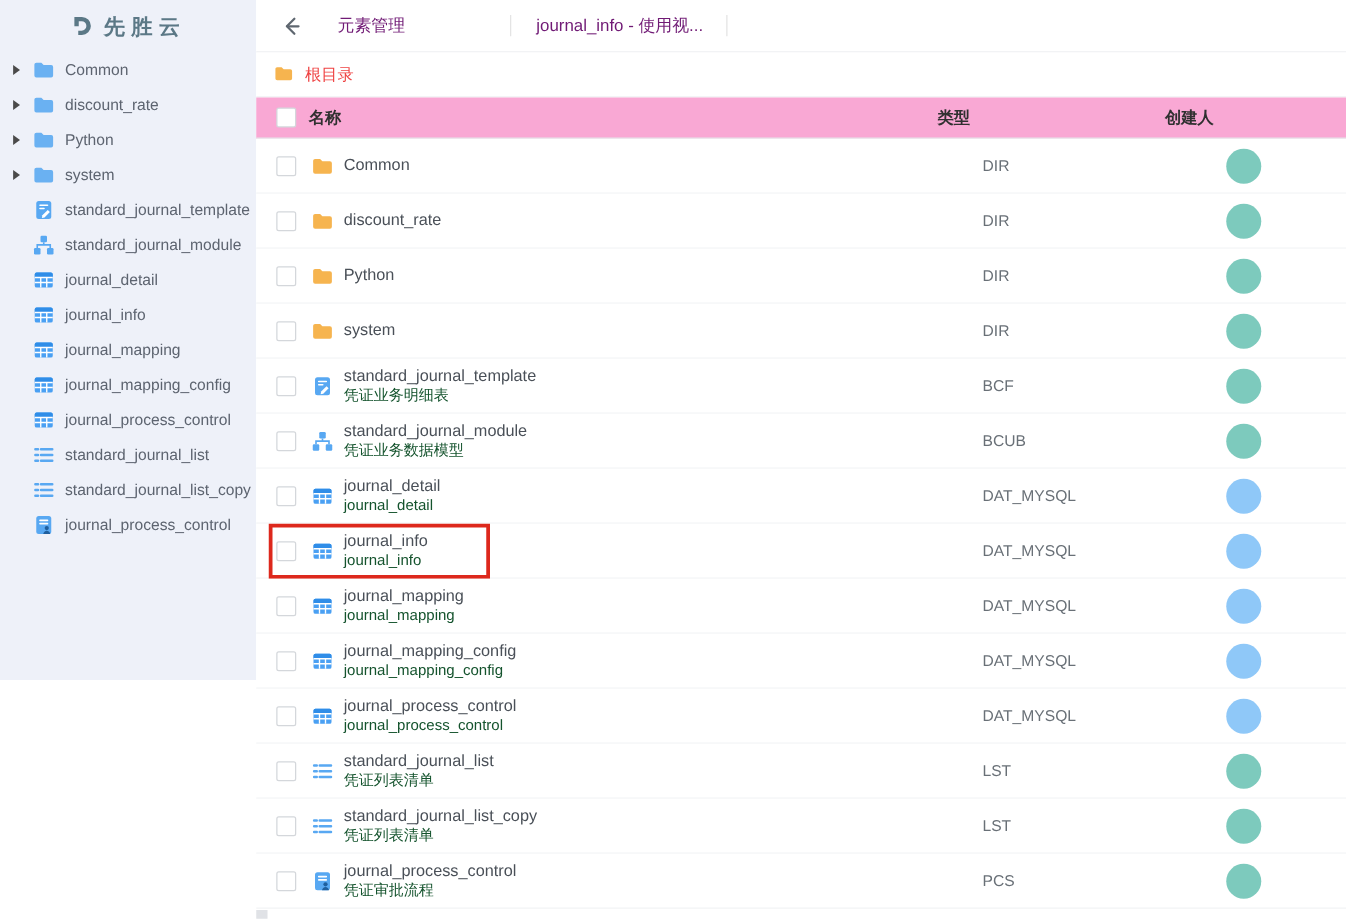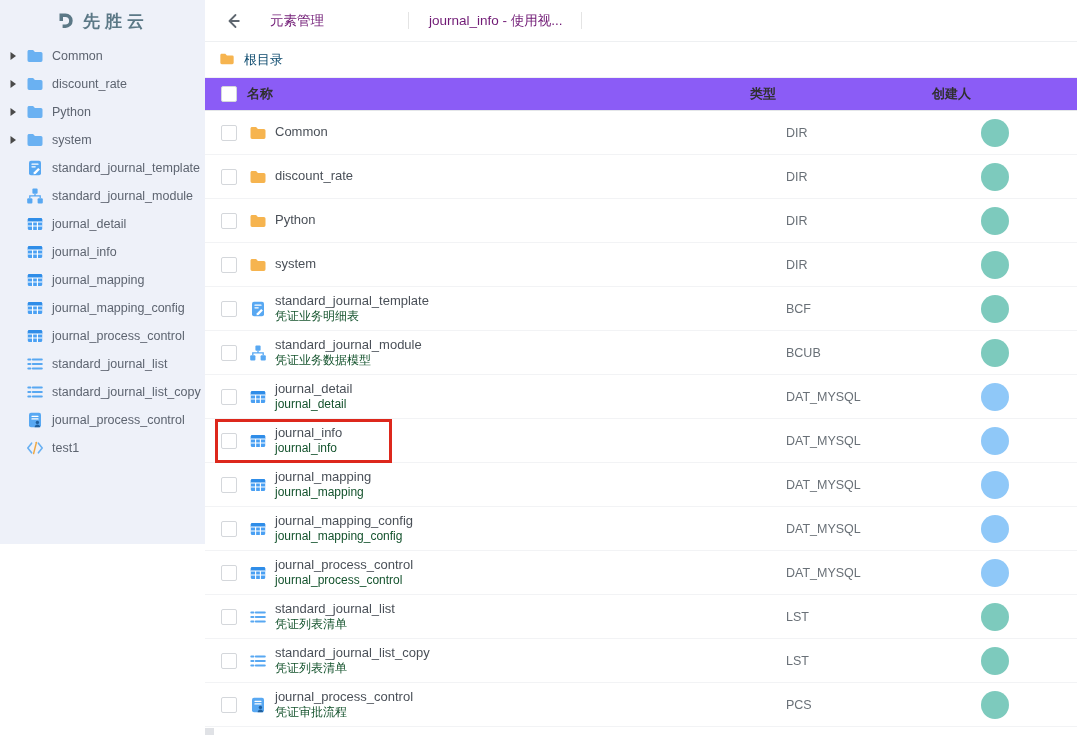--- a/index.html
+++ b/index.html
@@ -26,23 +26,23 @@
   .tab{font-size:13.5px;cursor:pointer;white-space:nowrap;}
   .tab--current{color:#701a75;margin-left:27px;}
   .tab--link{color:#701a75;margin-left:20px;}
   .vsep{width:1px;height:17px;background:#e4e4e4;flex:none;}
   .vsep.s1{margin-left:84px;}
   .vsep.s2{margin-left:18px;}
   
   .crumb{position:absolute;left:205px;top:42px;width:872px;height:36px;background:#fff;
          border-bottom:1px solid #f0f1f3;display:flex;align-items:center;padding-left:14px;box-sizing:border-box;cursor:pointer;}
   .crumb .s-icon svg{width:16px;height:16px;}
-  .crumb-label{margin-left:7px;font-size:13px;color:#0c4a6e;}
+  .crumb-label{margin-left:7px;font-size:13px;color:#ef4444;}
   
-  .thead{position:absolute;left:205px;top:78px;width:872px;height:33px;background:#8b5cf6;
+  .thead{position:absolute;left:205px;top:78px;width:872px;height:33px;background:#f9a8d4;
          display:flex;align-items:center;border-bottom:1px solid #e4e6e9;padding-left:16px;box-sizing:border-box;}
   .cb{width:14px;height:14px;border:1px solid #d4d7db;border-radius:2px;background:#fff;flex:none;cursor:pointer;}
   .th-name{margin-left:10px;width:503px;font-size:13px;font-weight:600;color:#303030;}
   .th-type{width:182px;font-size:13px;font-weight:600;color:#303030;}
   .th-creator{flex:1;font-size:13px;font-weight:600;color:#303030;}
   .rows{position:absolute;left:205px;top:111px;width:872px;}
   .row{height:44px;display:flex;align-items:center;padding-left:16px;box-sizing:border-box;
        border-bottom:1px solid #f2f3f5;position:relative;cursor:pointer;background:#fff;}
   .r-icon{width:18px;height:18px;margin-left:12px;display:inline-flex;flex:none;}
   .r-icon svg{width:18px;height:18px;}
@@ -225,31 +225,20 @@
         <span class="s-icon">
           <svg viewBox="0 0 18 18">
             <rect x="3" y="1.8" width="12" height="14.4" rx="2" fill="#58a8f2"></rect>
             <path d="M6 5.3h6M6 7.9h6" stroke="#fff" stroke-width="1.3" stroke-linecap="round"></path>
             <circle cx="11.4" cy="11.4" r="1.7" fill="#1f5f9e"></circle>
             <path d="M8.6 16.2c.2-1.7 1.4-2.7 2.8-2.7s2.6 1 2.8 2.7z" fill="#1f5f9e"></path>
           </svg>
         </span>
         <span class="s-label">journal_process_control</span>
       </div>
-      <div class="side-item">
-        <span class="caret"></span>
-        <span class="s-icon">
-          <svg viewBox="0 0 18 18">
-            <path d="M5.6 4.2 1.8 9l3.8 4.8" stroke="#6ab1f2" stroke-width="1.6" fill="none" stroke-linecap="round" stroke-linejoin="round"></path>
-            <path d="M12.4 4.2 16.2 9l-3.8 4.8" stroke="#6ab1f2" stroke-width="1.6" fill="none" stroke-linecap="round" stroke-linejoin="round"></path>
-            <path d="M10.4 3.4 7.6 14.6" stroke="#f0a842" stroke-width="1.5" stroke-linecap="round"></path>
-          </svg>
-        </span>
-        <span class="s-label">test1</span>
-      </div>
     </div>
 </div>
 
 <div class="header">
   <span class="back">
       <svg viewBox="0 0 20 20">
         <path d="M12.5 4 6.5 10l6 6" stroke="#5f6770" stroke-width="1.8" fill="none" stroke-linecap="round" stroke-linejoin="round"></path>
         <path d="M6.8 10h9" stroke="#5f6770" stroke-width="1.8" stroke-linecap="round"></path>
       </svg>
     </span>

